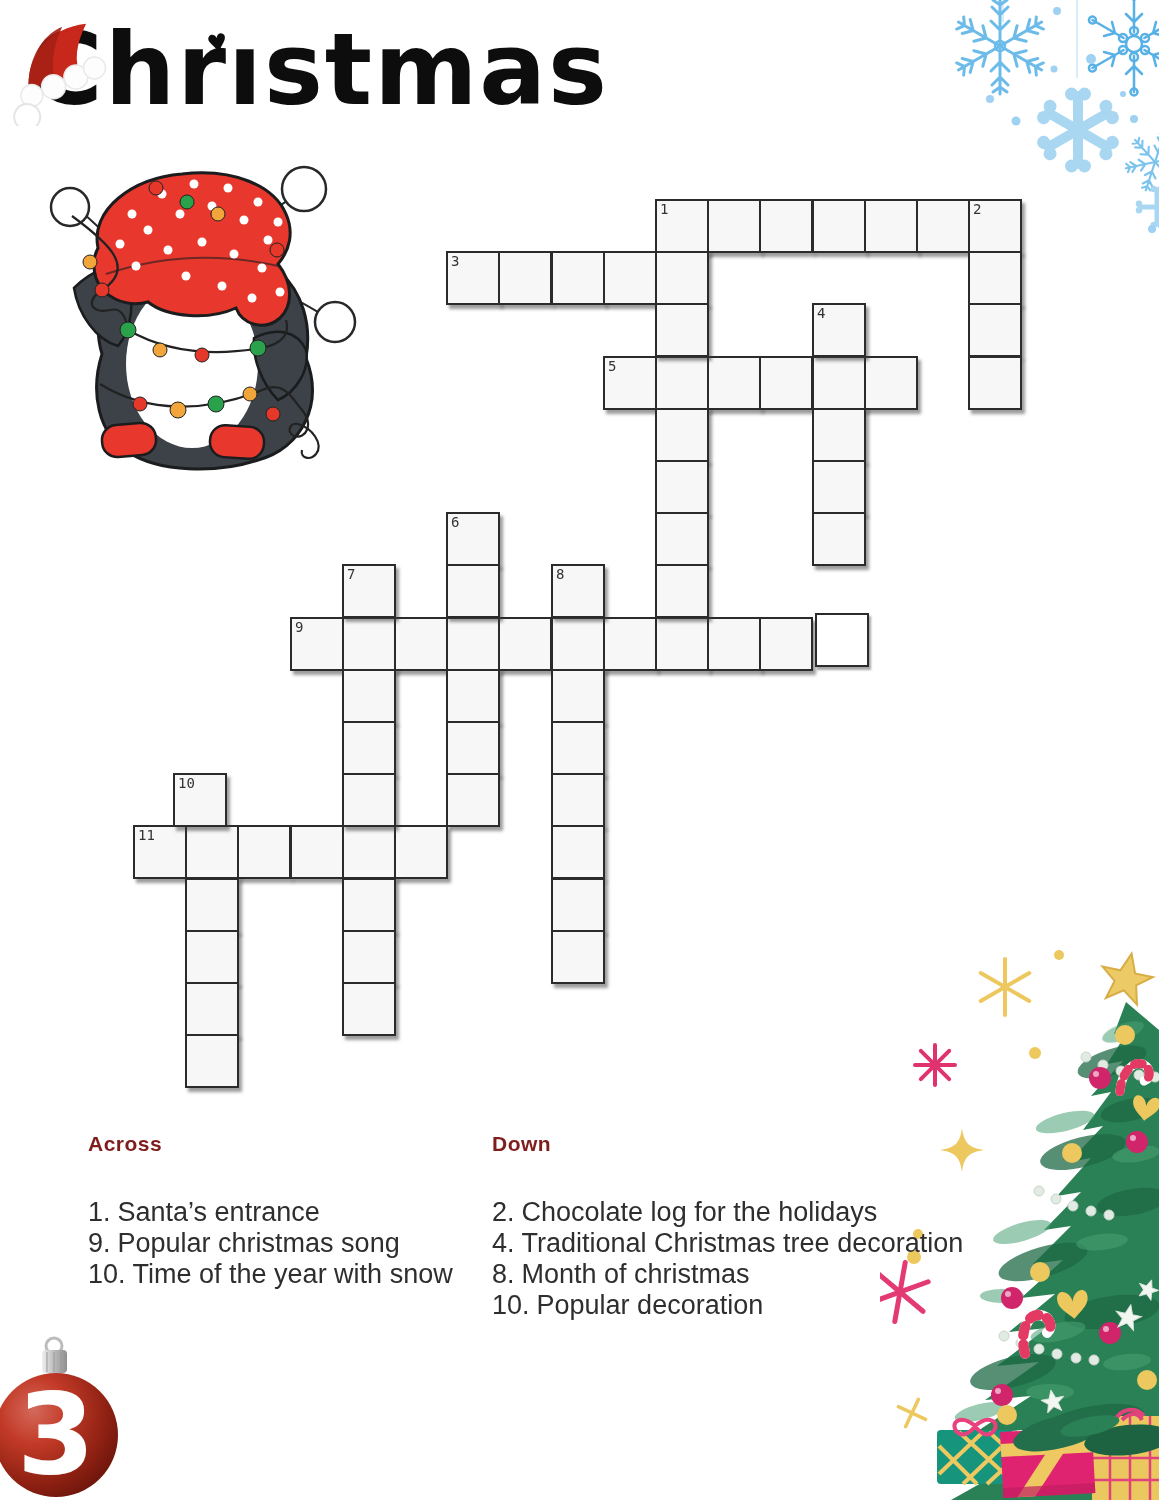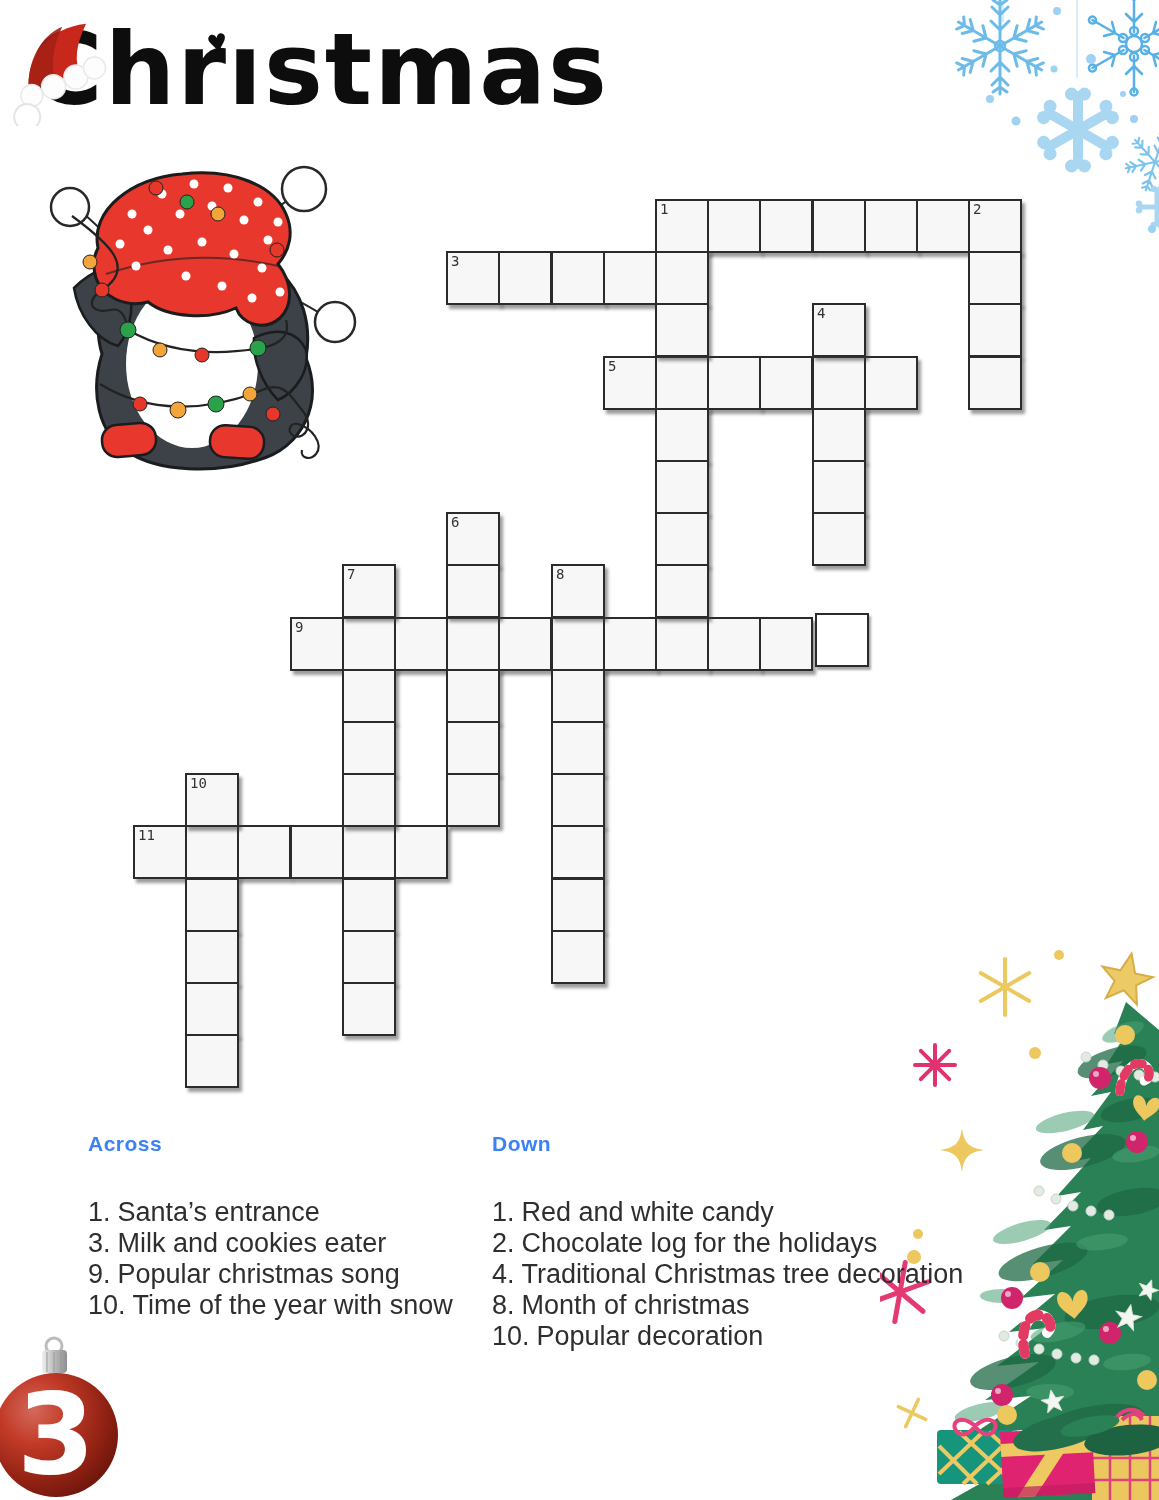--- a/index.html
+++ b/index.html
@@ -25,21 +25,21 @@
   .grid-layer{position:absolute;left:0;top:0;width:100%;height:100%;z-index:4;}
   .cell{position:absolute;width:54px;height:54px;box-sizing:border-box;background:#f7f7f7;
     border:2px solid #2b2b2b;box-shadow:3px 4px 3px rgba(60,60,60,.5);}
   .cell .cellnum{position:absolute;top:0;left:3px;font-family:"DejaVu Sans Mono",monospace;
     font-size:14px;color:#333;}
   .cell.offset{background:#ffffff;transform:translate(3px,-4px);
     box-shadow:2px 3px 2px rgba(60,60,60,.45);z-index:5;}
 
   
   .clues-col{position:absolute;z-index:5;}
-  .clues-col h2{margin:0;font-size:21px;font-weight:700;color:#3b82f6;letter-spacing:.5px;}
+  .clues-col h2{margin:0;font-size:21px;font-weight:700;color:#7f1d1d;letter-spacing:.5px;}
   .clue-list{margin-top:41px;}
   .clue{font-size:27px;color:#2e2e2e;line-height:31px;white-space:nowrap;}
   .clue .clue-num{margin-right:7px;}
   #across-col{left:88px;top:1132px;width:380px;}
   #down-col{left:492px;top:1132px;width:470px;}
 </style>
 </head>
 <body>
 
 <div class="page">
@@ -300,42 +300,40 @@
       <div class="cell" style="left: 342px; top: 982px;"></div>
       <div class="cell" style="left: 551px; top: 564px;">
         <span class="cellnum">8</span>
       </div>
       <div class="cell" style="left: 551px; top: 669px;"></div>
       <div class="cell" style="left: 551px; top: 721px;"></div>
       <div class="cell" style="left: 551px; top: 773px;"></div>
       <div class="cell" style="left: 551px; top: 825px;"></div>
       <div class="cell" style="left: 551px; top: 878px;"></div>
       <div class="cell" style="left: 551px; top: 930px;"></div>
-      <div class="cell" style="left: 185px; top: 773px;">
+      <div class="cell" style="left: 173px; top: 773px;">
         <span class="cellnum">10</span>
       </div>
       <div class="cell" style="left: 185px; top: 878px;"></div>
       <div class="cell" style="left: 185px; top: 930px;"></div>
       <div class="cell" style="left: 185px; top: 982px;"></div>
       <div class="cell" style="left: 185px; top: 1034px;"></div>
     </div>
 
   <div class="clues-col" id="across-col">
     <h2>Across</h2>
     <div class="clue-list">
         <div class="clue"><span class="clue-num">1.</span><span>Santa’s entrance</span></div>
-        <div class="clue"><span class="clue-num">3.</span><span>Milk and cookies eater</span></div>
         <div class="clue"><span class="clue-num">9.</span><span>Popular christmas song</span></div>
         <div class="clue"><span class="clue-num">10.</span><span>Time of the year with snow</span></div>
       </div>
   </div>
   <div class="clues-col" id="down-col">
     <h2>Down</h2>
     <div class="clue-list">
-        <div class="clue"><span class="clue-num">1.</span><span>Red and white candy</span></div>
         <div class="clue"><span class="clue-num">2.</span><span>Chocolate log for the holidays</span></div>
         <div class="clue"><span class="clue-num">4.</span><span>Traditional Christmas tree decoration</span></div>
         <div class="clue"><span class="clue-num">8.</span><span>Month of christmas</span></div>
         <div class="clue"><span class="clue-num">10.</span><span>Popular decoration</span></div>
       </div>
   </div>
 
   <svg class="tree-svg" width="279" height="560" viewBox="0 0 279 560">
     <defs>
       <path id="star5" d="M0,-27 L7.5,-8.3 L25.7,-8.3 L11,3.2 L15.9,21.8 L0,10.5 L-15.9,21.8 L-11,3.2 L-25.7,-8.3 L-7.5,-8.3 Z"></path>

